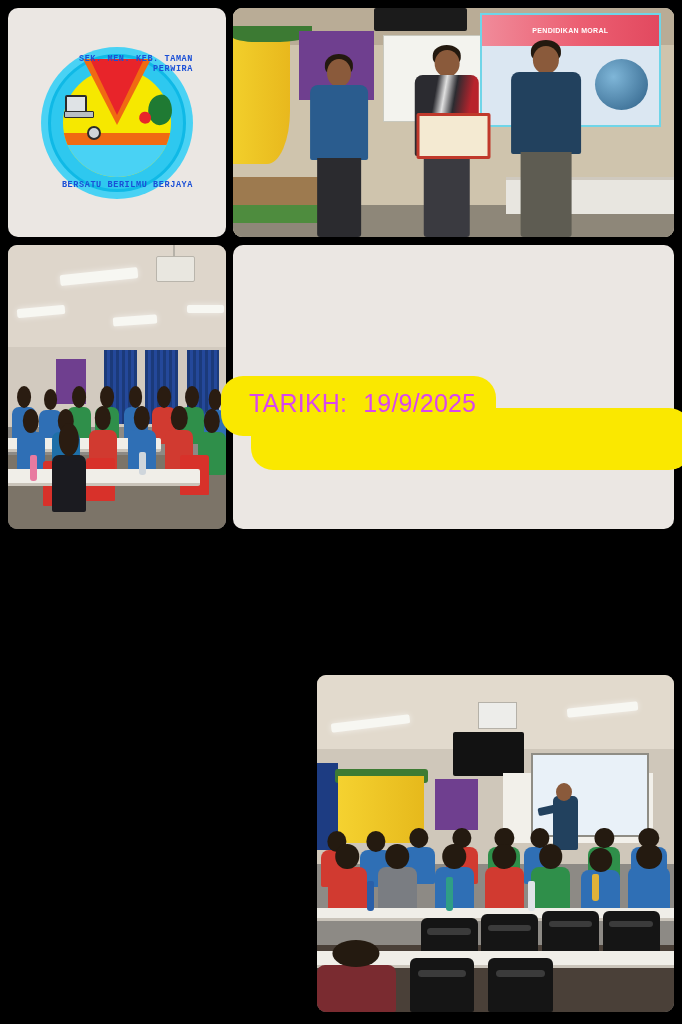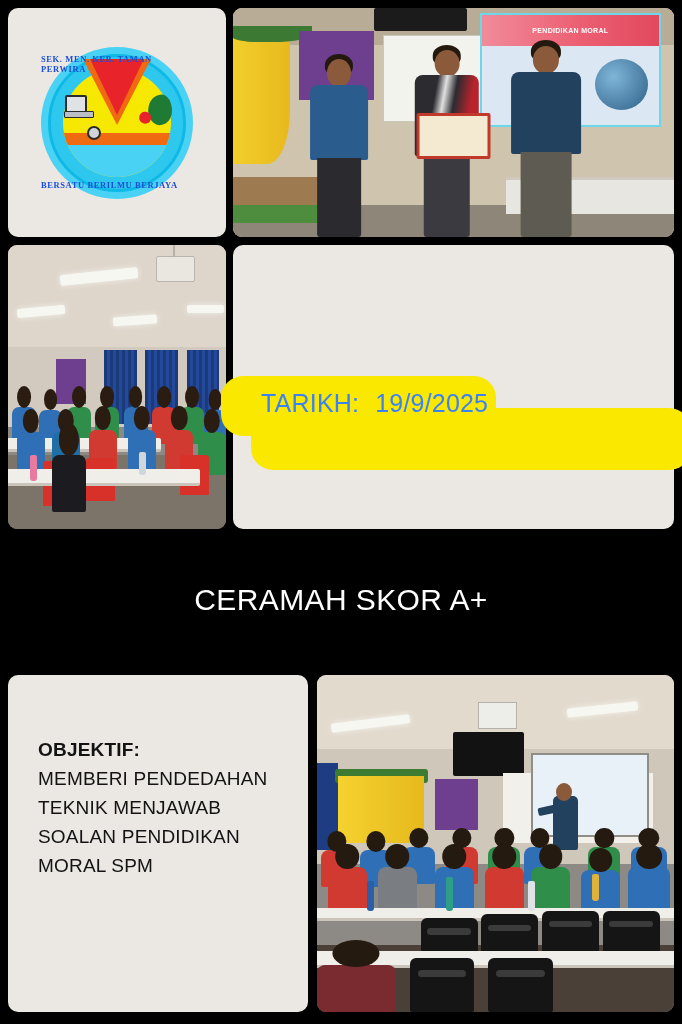--- a/index.html
+++ b/index.html
@@ -129,27 +129,27 @@
     font-style: italic;
     color: #1a4fd6;
     letter-spacing: -1px;
     text-shadow: 1px 1px 0 #ffffff, -1px -1px 0 #ffffff;
     z-index: 6;
     font-family: "Liberation Serif", serif;
   }
   .logo-arc {
     position: absolute;
     left: 0; right: 0;
-    text-align: left;
+    text-align: right;
     font-size: 8.5px;
     font-weight: bold;
     color: #1a4fd6;
     letter-spacing: 0.6px;
     z-index: 6;
-    font-family: Liberation Serif, serif;
+    font-family: Liberation Mono, monospace;
   }
   .logo-arc.top { top: 7px; }
   .logo-arc.bottom { bottom: 9px; }
 
   #cert-photo { left: 233px; top: 8px; width: 441px; height: 229px; }
 
   
   #class-photo-left { left: 8px; top: 245px; width: 218px; height: 284px; }
 
   #info-panel { left: 233px; top: 245px; width: 441px; height: 284px; }
@@ -173,25 +173,24 @@
     border-radius: 22px;
   }
   
   #hl-pill-1 { left: -12px; top: 131px; width: 275px; height: 60px; }
   
   #hl-pill-2 { left: 18px;  top: 163px; width: 440px; height: 62px; }
 
   .hl-line {
     position: absolute;
     font-size: 25px;
-    color: #3b82f6;
+    color: #d946ef;
     letter-spacing: 0.2px;
     white-space: nowrap;
     z-index: 4;
-    margin-left: 12px;
   }
   #tarikh-line { left: 16px; top: 144px; }
   #tempat-line { left: 48px; top: 178px; }
 
   .hl-val { margin-left: 16px; }
 
   
   #title-block {
     position: absolute;
     left: 0; top: 545px; width: 682px; height: 110px;
@@ -464,29 +463,22 @@
 
   <div class="hl-group" style="position:absolute;left:233px;top:245px;width:441px;height:284px;">
     <div class="hl-pill" id="hl-pill-1"></div>
     <div class="hl-pill" id="hl-pill-2"></div>
     <div class="hl-line" id="tarikh-line">
       <span>TARIKH:</span><span class="hl-val">19/9/2025</span>
     </div>
   </div>
 
   <div id="title-block">
-    <div class="title-line">CERAMAH SKOR A+</div>
-  </div>
-
-  <div class="panel" id="objektif-panel">
-    <div class="obj-text">
-      <span class="obj-head">OBJEKTIF:</span>
-      <span class="obj-body">MEMBERI PENDEDAHAN TEKNIK  MENJAWAB SOALAN PENDIDIKAN  MORAL SPM</span>
-    </div>
-  </div>
+  </div>
+
 
   <div class="photo" id="lecture-photo">
     <div class="scene">
       <div class="s3-ceil"></div>
       <div class="s2-light" style="left:4%;top:13%;width:22%;height:2.6%;transform:rotate(-7deg)"></div>
       <div class="s2-light" style="left:70%;top:9%;width:20%;height:2.6%;transform:rotate(-6deg)"></div>
       <div class="s3-projbox"></div>
       <div class="s3-wall"></div>
       <div class="s3-tv"></div>
       <div class="s3-wb"></div>

